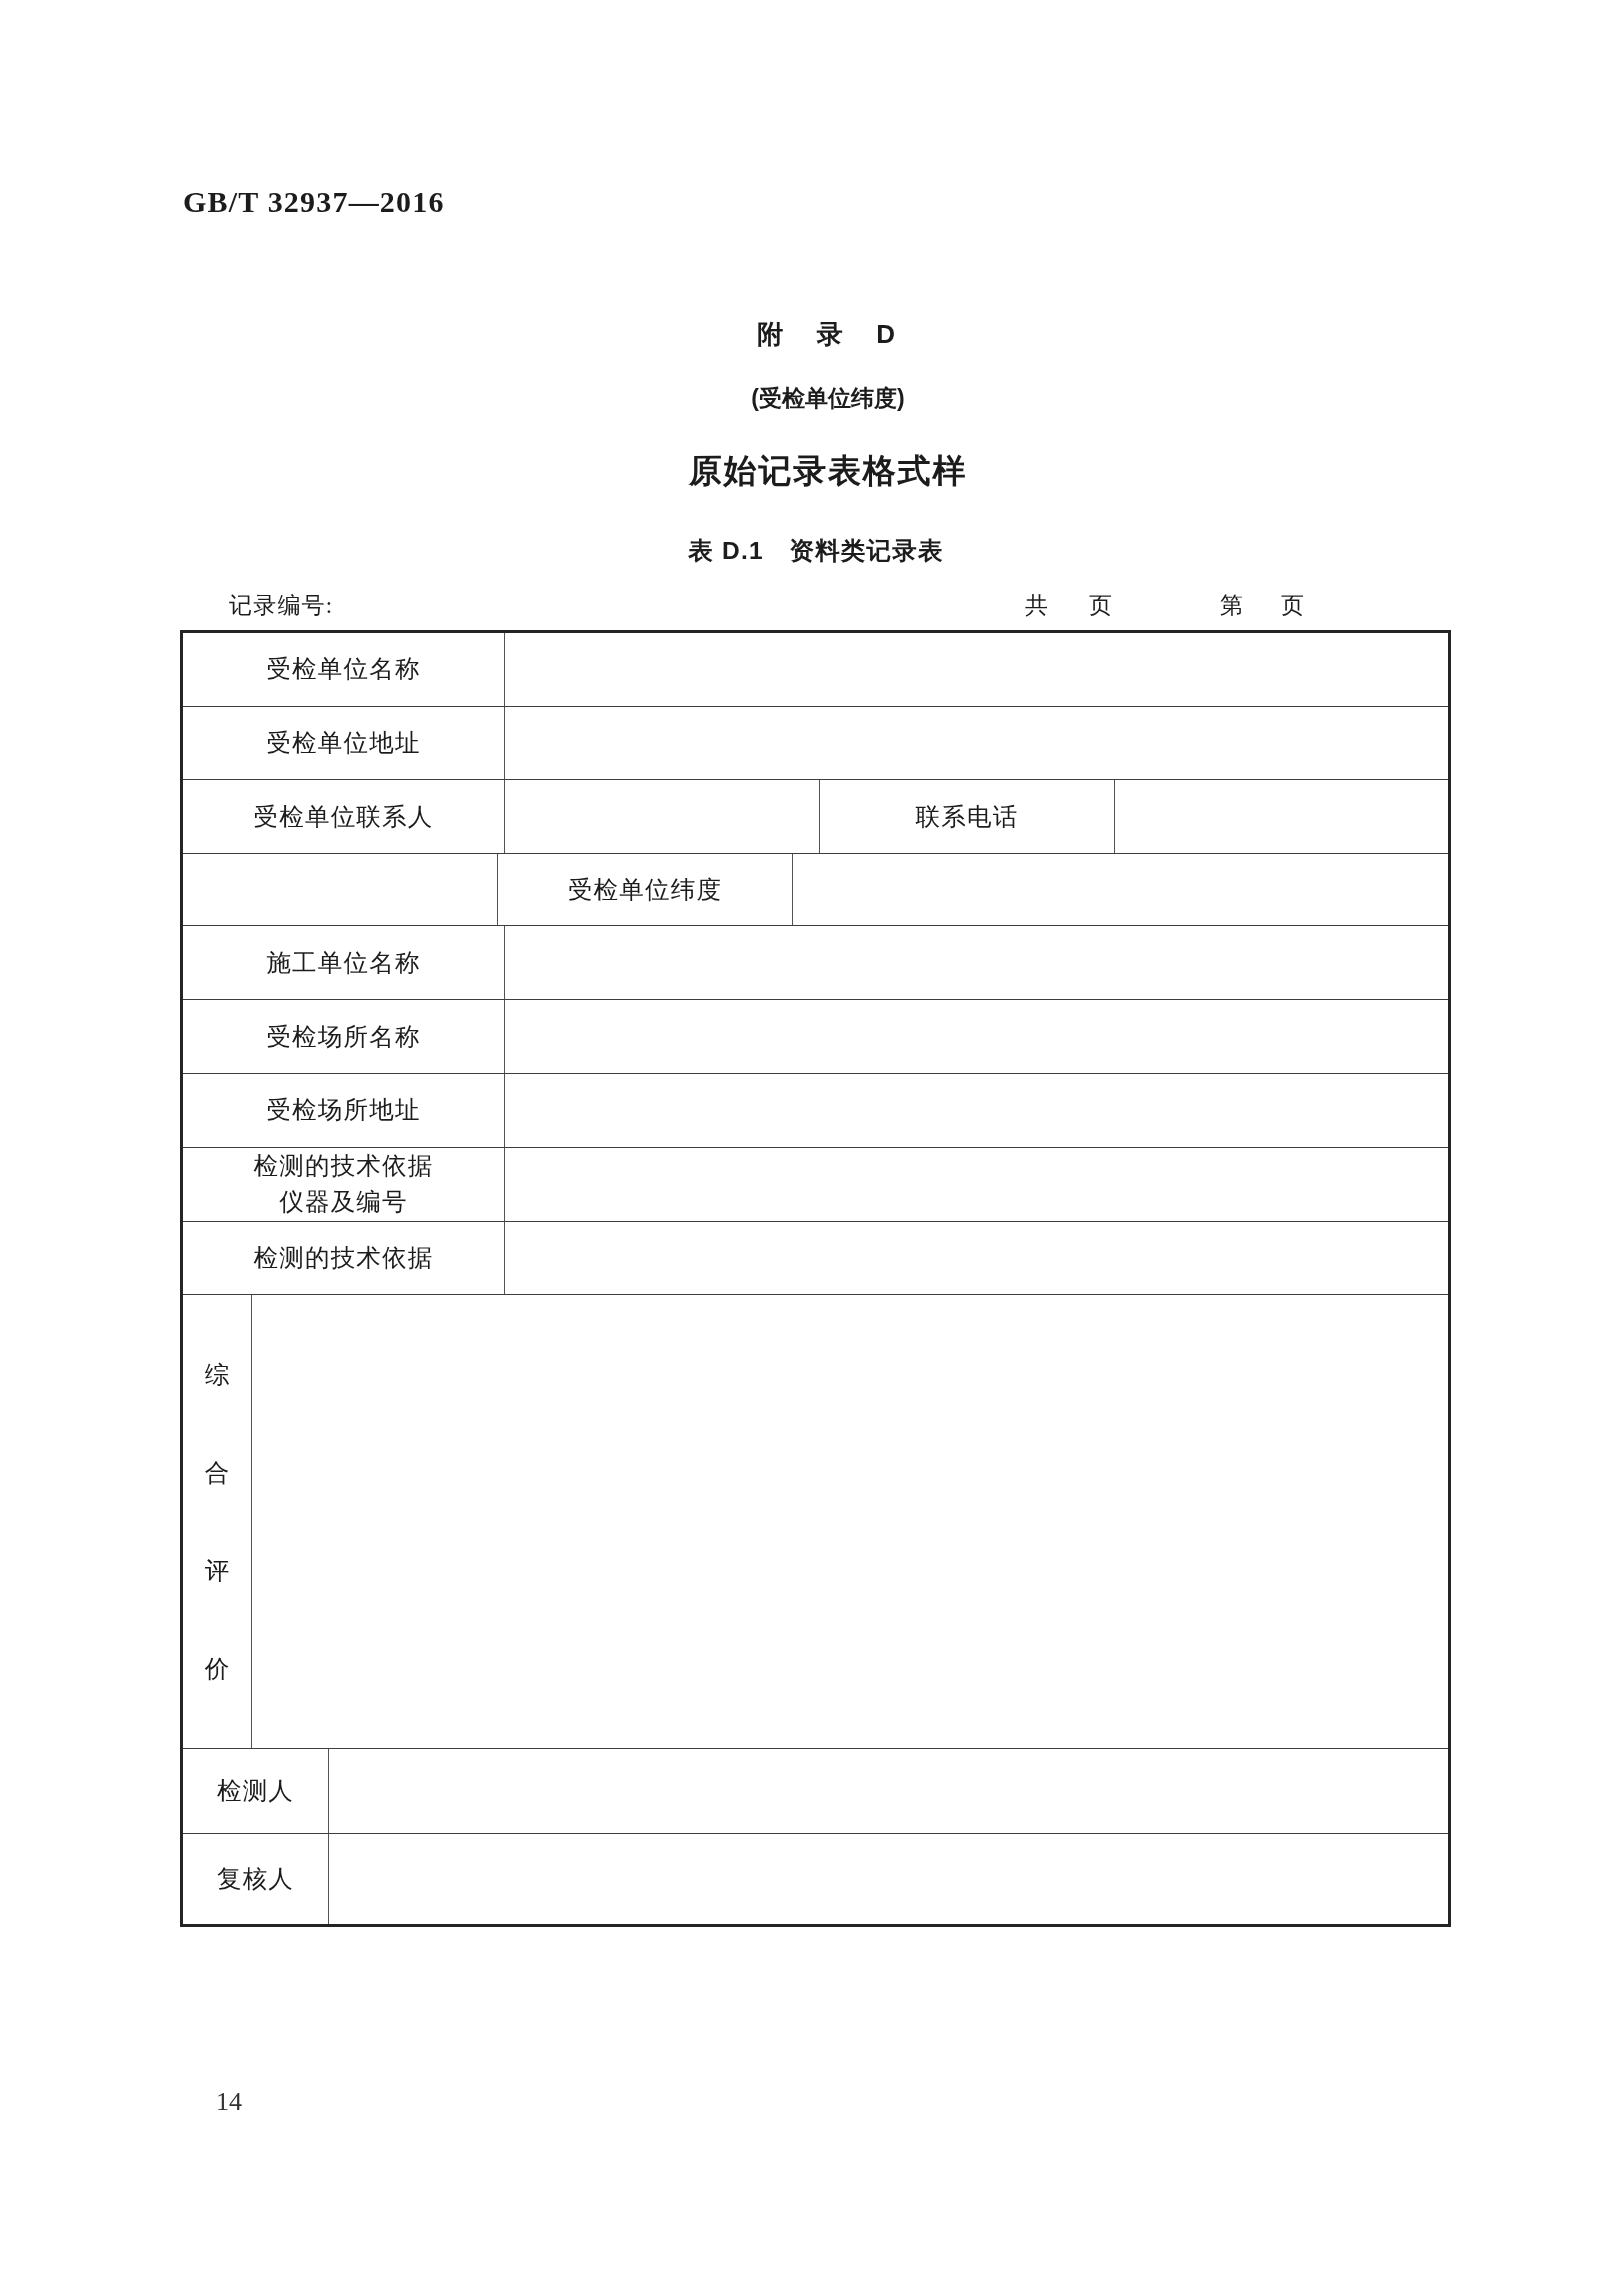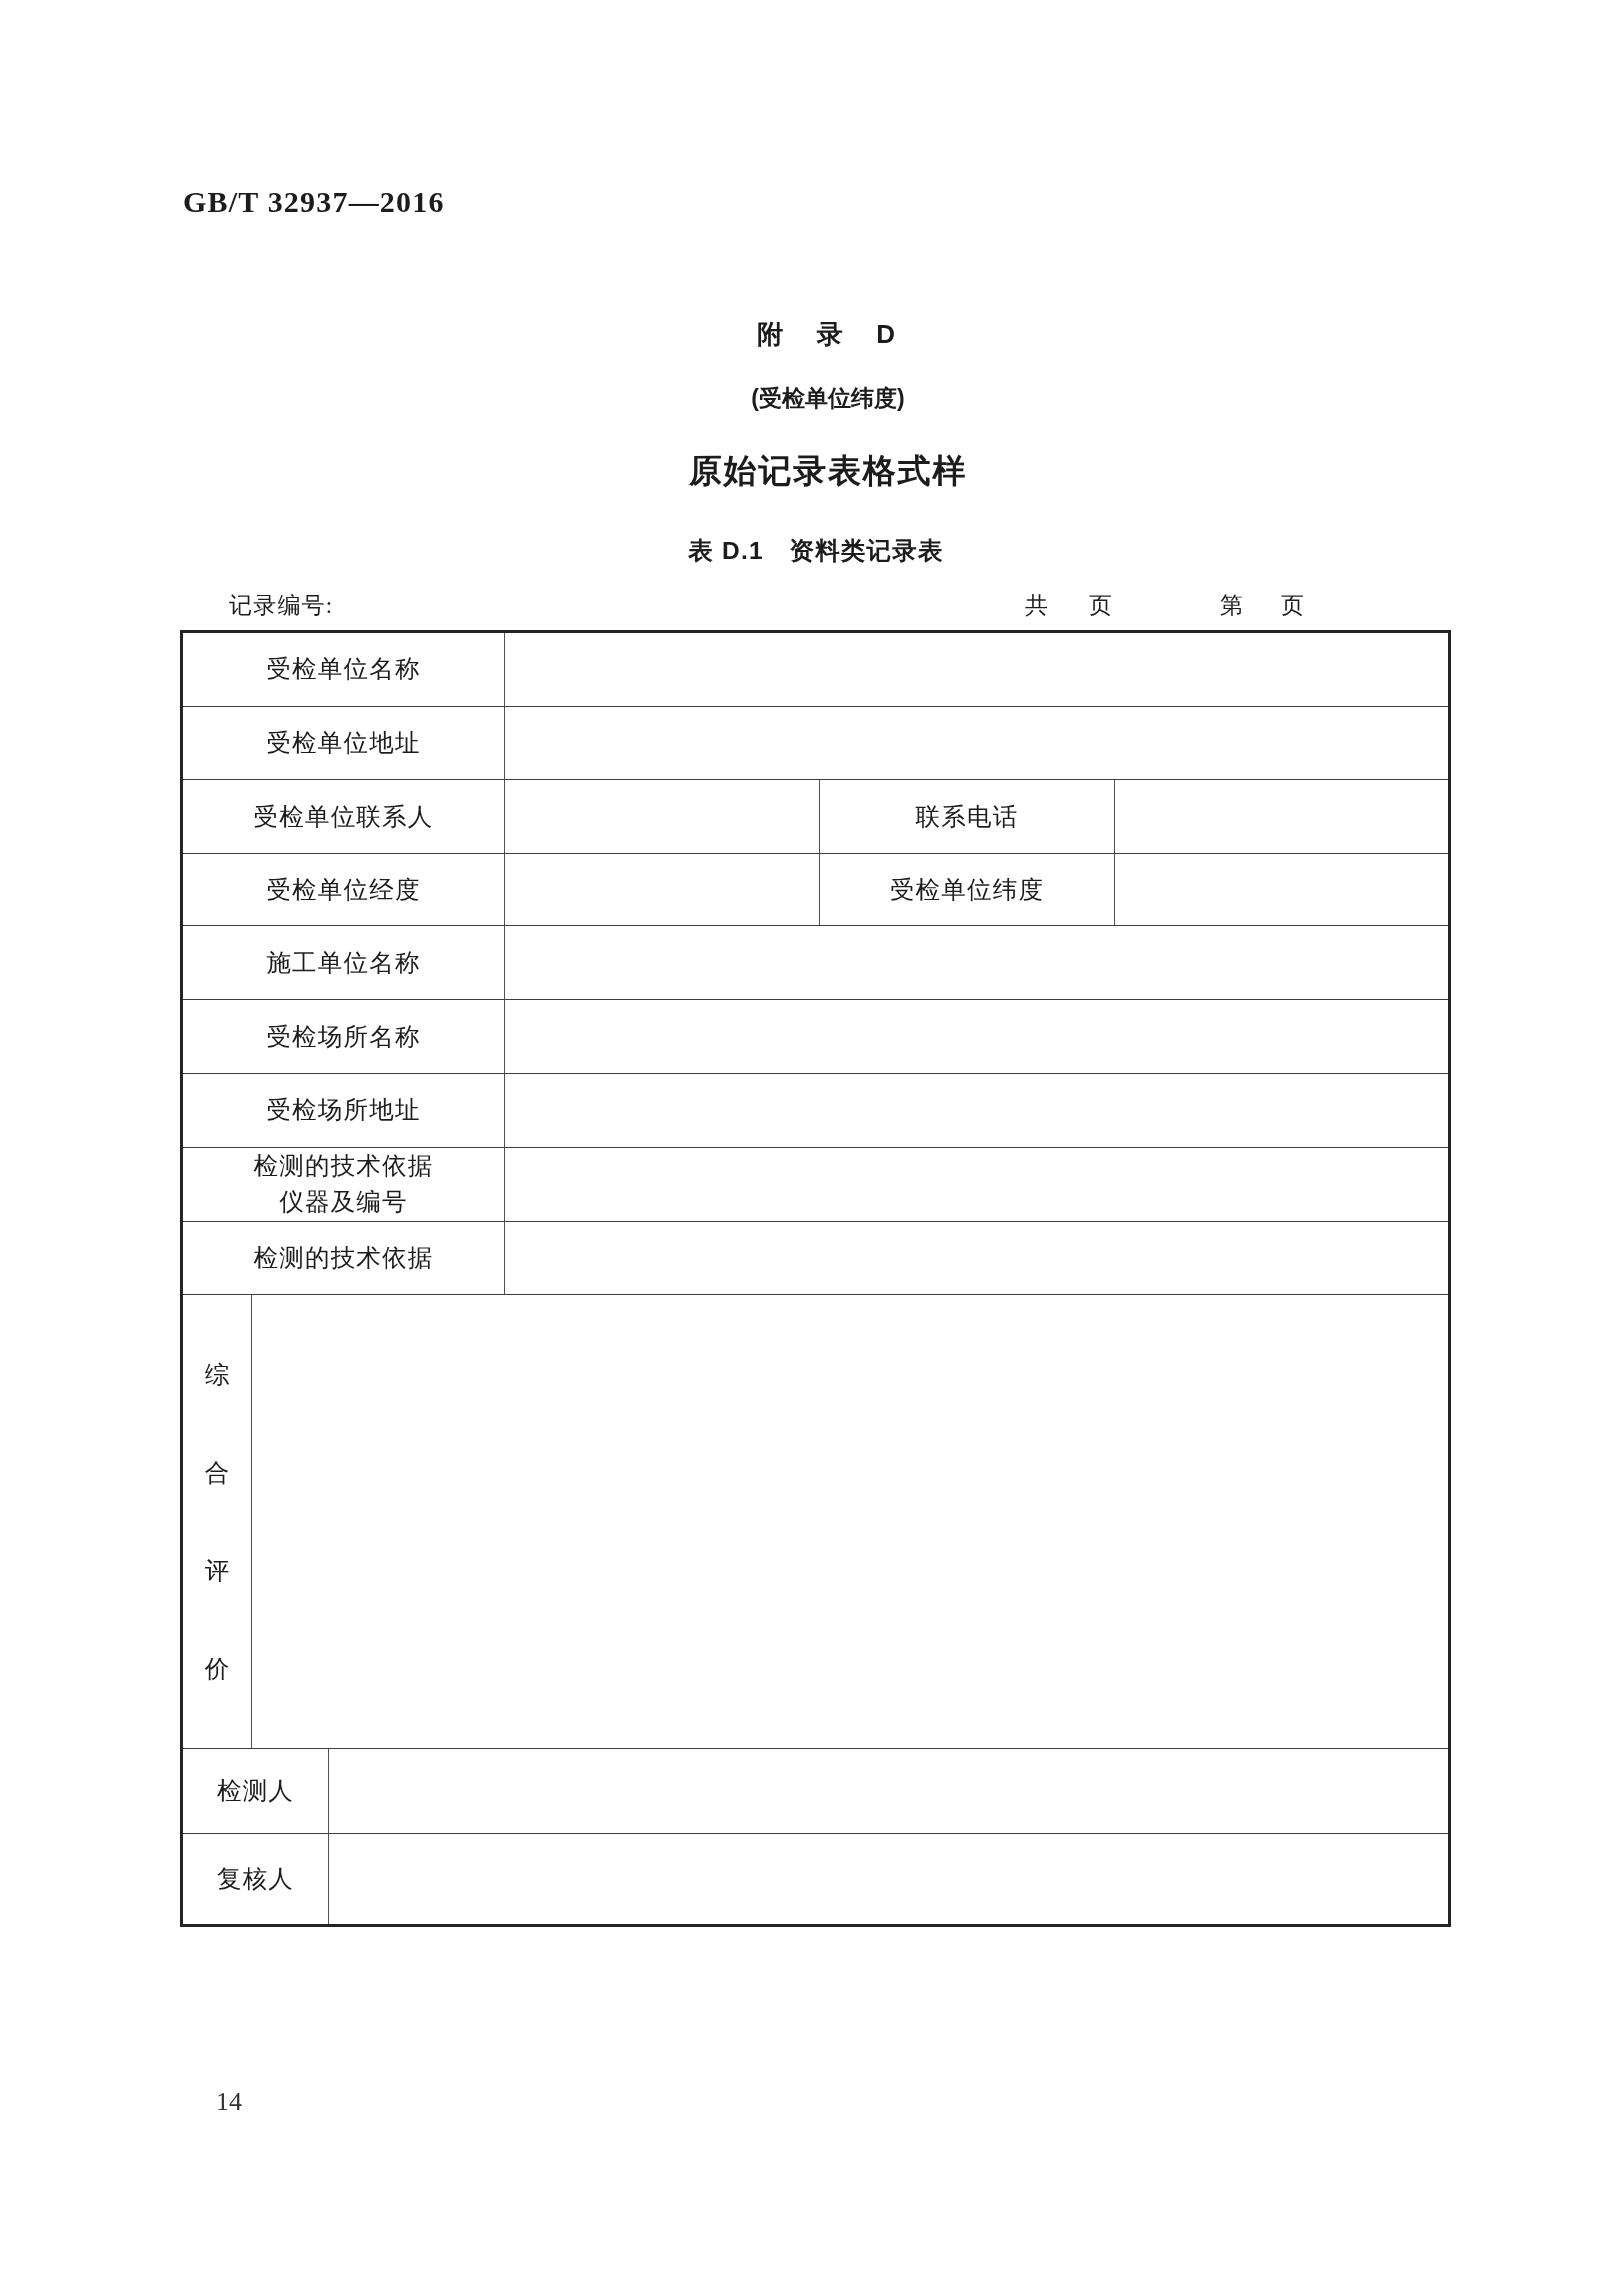--- a/index.html
+++ b/index.html
@@ -83,21 +83,20 @@
     </div>
 
     <div class="trow" style="height:75px">
       <div class="cell label w-label">受检单位联系人</div>
       <div class="cell value w-val1"></div>
       <div class="cell label w-label2">联系电话</div>
       <div class="cell value flex1"></div>
     </div>
 
     <div class="trow" style="height:72px">
-      <div class="cell label w-label">受检单位经度</div>
       <div class="cell value w-val1"></div>
       <div class="cell label w-label2">受检单位纬度</div>
       <div class="cell value flex1"></div>
     </div>
 
     <div class="trow" style="height:74px">
       <div class="cell label w-label">施工单位名称</div>
       <div class="cell value flex1"></div>
     </div>
 

